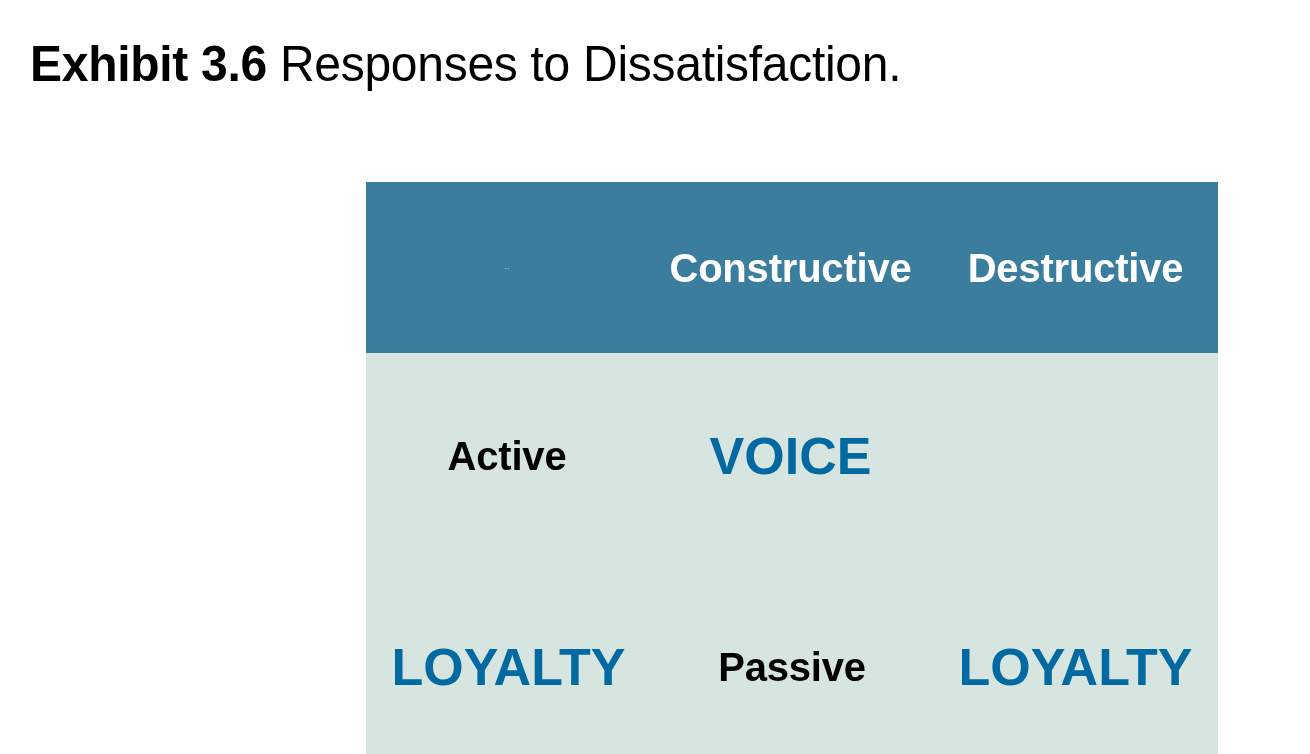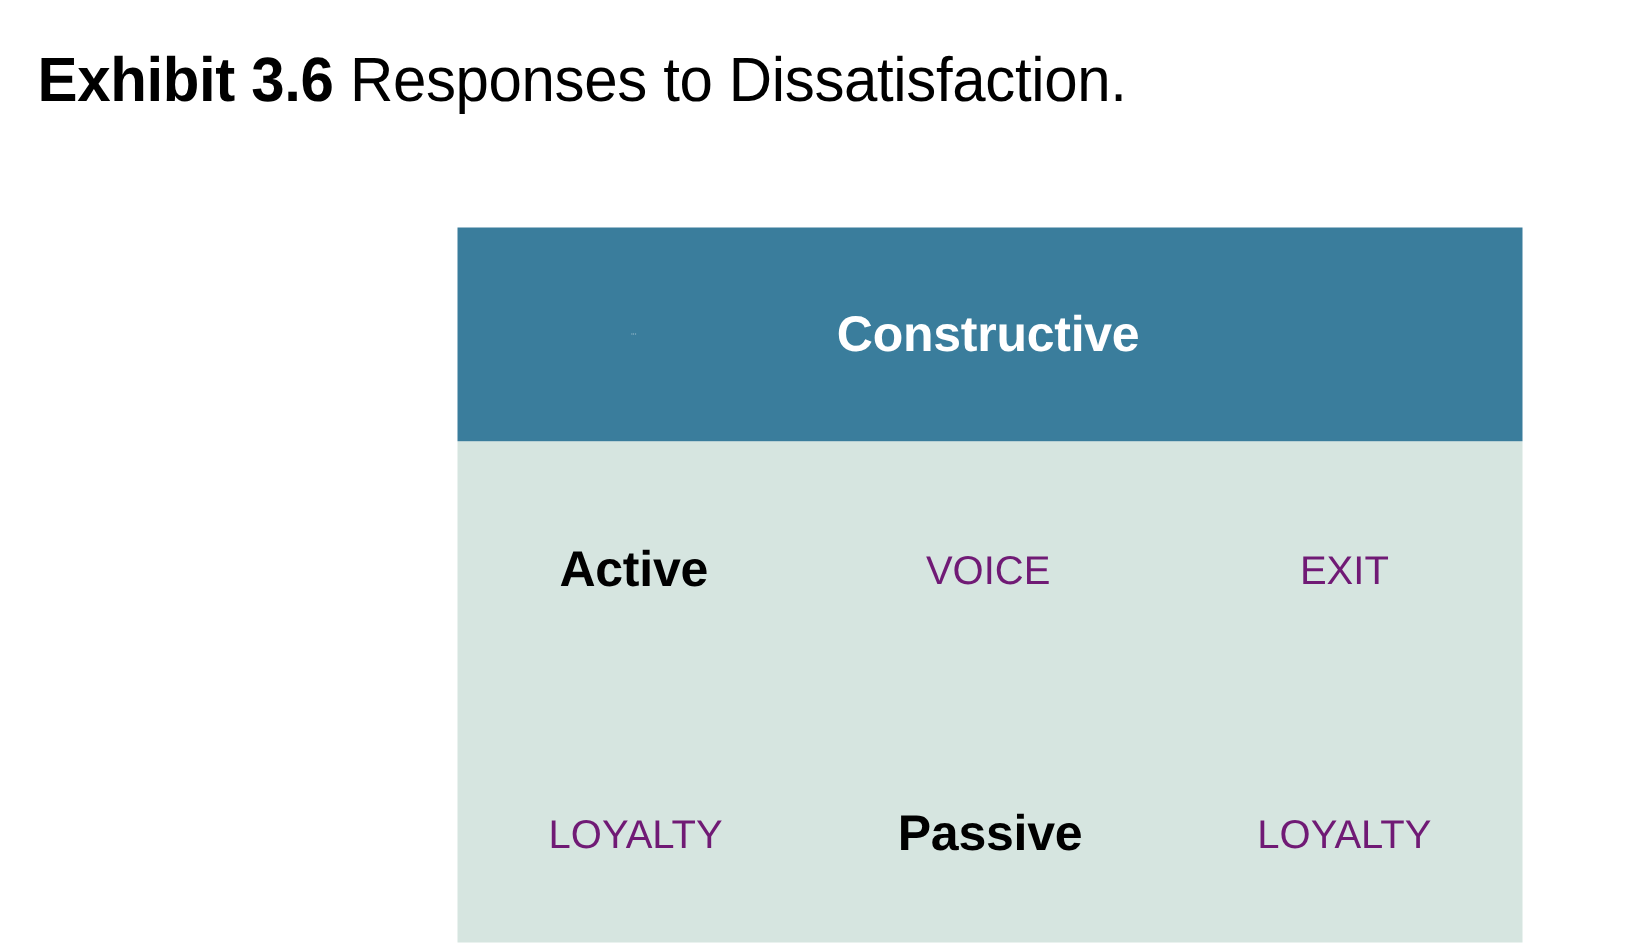--- a/index.html
+++ b/index.html
@@ -117,23 +117,23 @@
   .axis-cell {
     color: #000000;
     font-weight: bold;
     font-size: 40px;
     line-height: 44px;
     letter-spacing: -0.2px;
     height: 100%;
   }
 
   .value-cell {
-    color: #701a75;
-    font-weight: normal;
-    font-size: 32px;
+    color: #0369a1;
+    font-weight: bold;
+    font-size: 52px;
     line-height: 44px;
     letter-spacing: 0px;
     height: 100%;
   }
 
   
   .row-active .cell   { align-items: center; padding-bottom: 4px; }
   .row-passive .cell  { align-items: center; padding-bottom: 0px; }
 </style>
 </head>
@@ -144,28 +144,28 @@
 </div>
 
 <div class="matrix-table">
 
   <div class="matrix-header">
     <div class="cell head-cell col-1 corner">
       <span></span>
       <span class="corner-mark">···</span>
     </div>
     <div class="cell head-cell col-2">Constructive</div>
+    <div class="cell head-cell col-3">Destructive</div>
   </div>
 
   <div class="matrix-body">
 
     <div class="matrix-row row-active">
       <div class="cell axis-cell col-1">Active</div>
       <div class="cell value-cell col-2">VOICE</div>
-      <div class="cell value-cell col-3">EXIT</div>
     </div>
 
     <div class="matrix-row row-passive">
       <div class="cell value-cell col-2">LOYALTY</div>
       <div class="cell axis-cell col-1">Passive</div>
       <div class="cell value-cell col-3">LOYALTY</div>
     </div>
 
   </div>
 </div>

